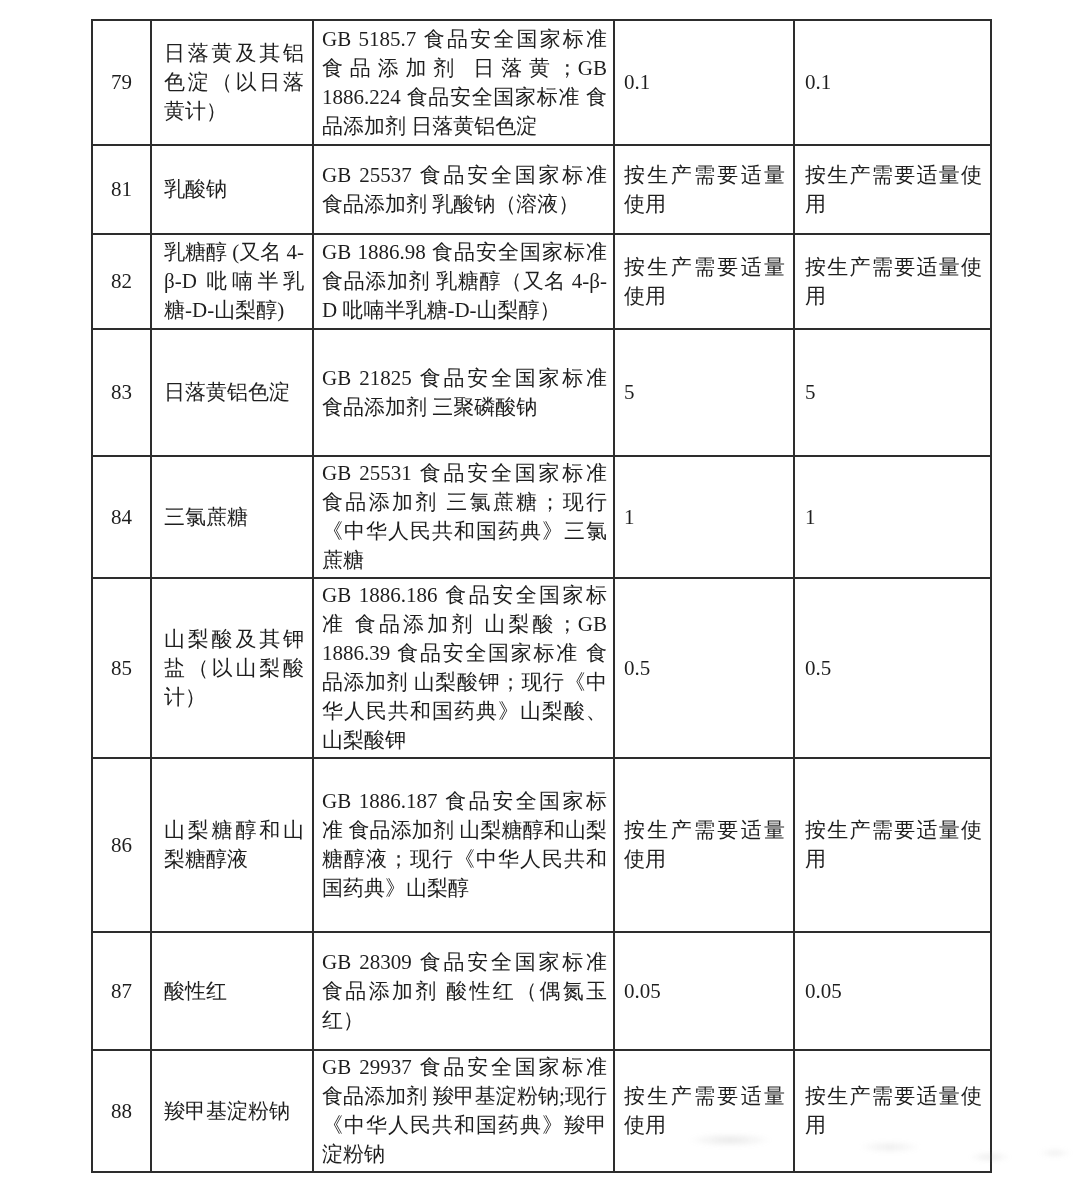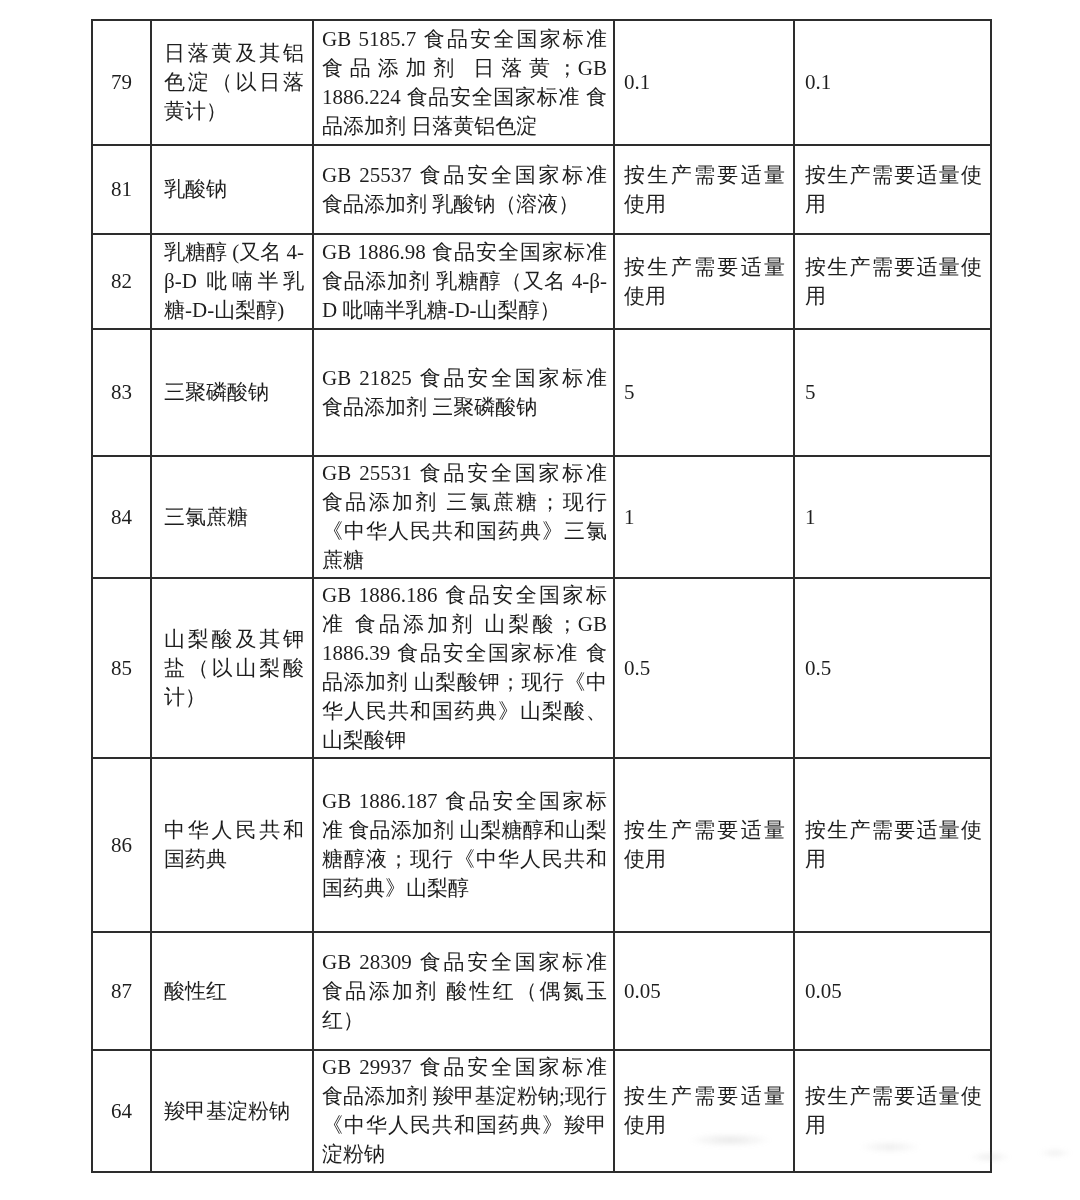--- a/index.html
+++ b/index.html
@@ -109,55 +109,55 @@
     </tr>
         <tr>
       <td class="c-num">82</td>
       <td class="c-name">乳糖醇 (又名 4-β-D 吡喃半乳糖-D-山梨醇)</td>
       <td class="c-std">GB 1886.98 食品安全国家标准 食品添加剂 乳糖醇（又名 4-β-D 吡喃半乳糖-D-山梨醇）</td>
       <td class="c-lim1">按生产需要适量使用</td>
       <td class="c-lim2">按生产需要适量使用</td>
     </tr>
         <tr>
       <td class="c-num">83</td>
-      <td class="c-name">三聚磷酸钠</td>
+      <td class="c-name">日落黄铝色淀</td>
       <td class="c-std">GB 21825 食品安全国家标准 食品添加剂 三聚磷酸钠</td>
       <td class="c-lim1">5</td>
       <td class="c-lim2">5</td>
     </tr>
         <tr>
       <td class="c-num">84</td>
       <td class="c-name">三氯蔗糖</td>
       <td class="c-std">GB 25531 食品安全国家标准 食品添加剂 三氯蔗糖；现行《中华人民共和国药典》三氯蔗糖</td>
       <td class="c-lim1">1</td>
       <td class="c-lim2">1</td>
     </tr>
         <tr>
       <td class="c-num">85</td>
       <td class="c-name">山梨酸及其钾盐（以山梨酸计）</td>
       <td class="c-std">GB 1886.186 食品安全国家标准 食品添加剂 山梨酸；GB 1886.39 食品安全国家标准 食品添加剂 山梨酸钾；现行《中华人民共和国药典》山梨酸、山梨酸钾</td>
       <td class="c-lim1">0.5</td>
       <td class="c-lim2">0.5</td>
     </tr>
         <tr>
       <td class="c-num">86</td>
-      <td class="c-name">中华人民共和国药典</td>
+      <td class="c-name">山梨糖醇和山梨糖醇液</td>
       <td class="c-std">GB 1886.187 食品安全国家标准 食品添加剂 山梨糖醇和山梨糖醇液；现行《中华人民共和国药典》山梨醇</td>
       <td class="c-lim1">按生产需要适量使用</td>
       <td class="c-lim2">按生产需要适量使用</td>
     </tr>
         <tr>
       <td class="c-num">87</td>
       <td class="c-name">酸性红</td>
       <td class="c-std">GB 28309 食品安全国家标准 食品添加剂 酸性红（偶氮玉红）</td>
       <td class="c-lim1">0.05</td>
       <td class="c-lim2">0.05</td>
     </tr>
         <tr>
-      <td class="c-num">64</td>
+      <td class="c-num">88</td>
       <td class="c-name">羧甲基淀粉钠</td>
       <td class="c-std">GB 29937 食品安全国家标准 食品添加剂 羧甲基淀粉钠;现行《中华人民共和国药典》羧甲淀粉钠</td>
       <td class="c-lim1">按生产需要适量使用</td>
       <td class="c-lim2">按生产需要适量使用</td>
     </tr>
       </tbody>
   </table>
 
   <div class="smudge"></div>
 </div>

